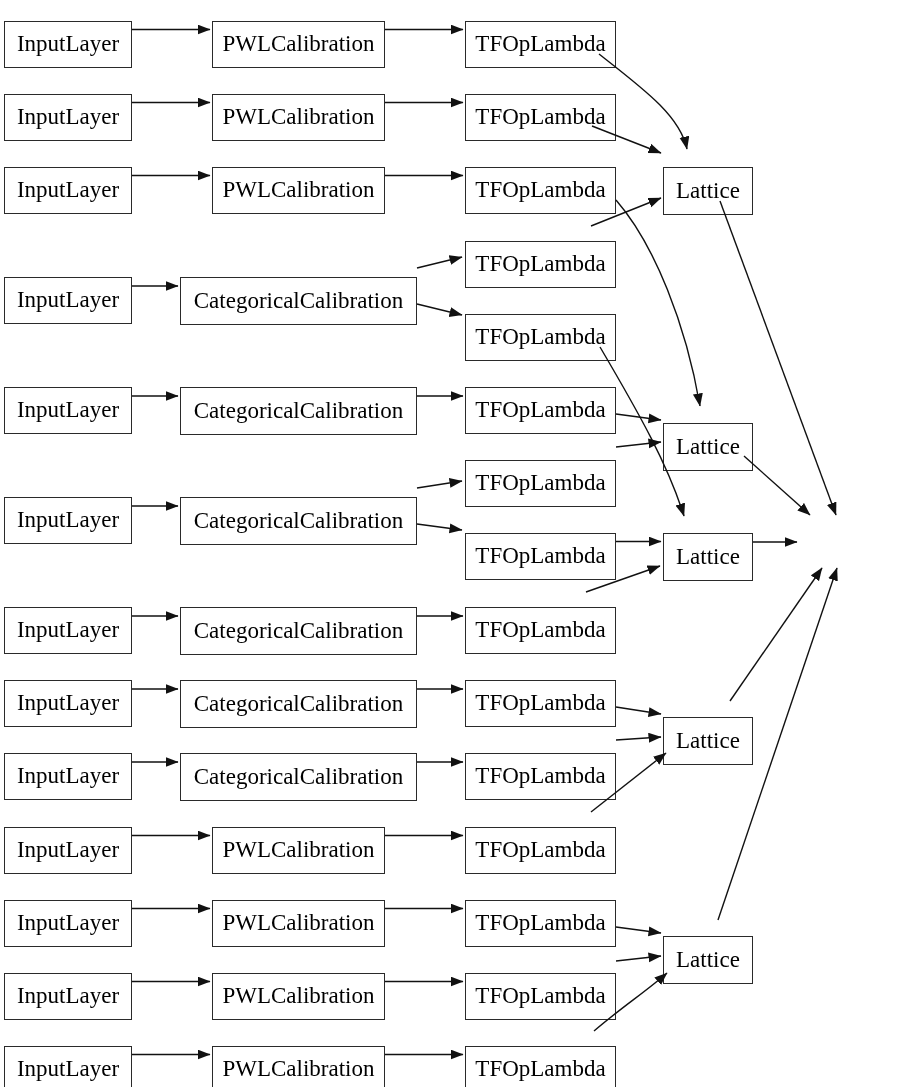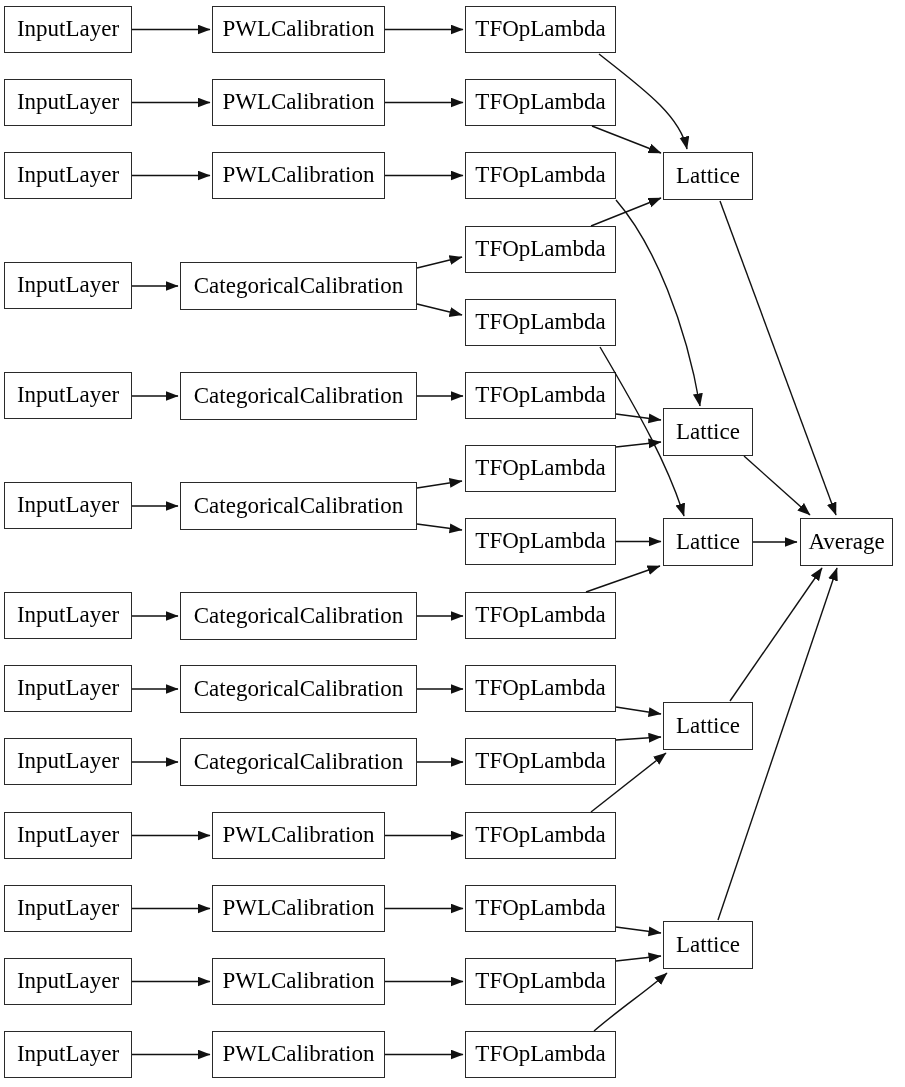--- a/index.html
+++ b/index.html
@@ -21,20 +21,21 @@
   }
   .node {
     position: absolute;
     box-sizing: border-box;
     background: #ffffff;
     border: 1.5px solid #2a2a2a;
     display: flex;
     align-items: center;
     justify-content: center;
     z-index: 1;
+    margin-top: 15px;
   }
   .node span {
     font-size: 23px;
     color: #000000;
     white-space: nowrap;
     line-height: 1;
     transform: translateY(-1px);
   }
 </style>
 </head>
@@ -229,16 +230,13 @@
     </div>
     <div class="node" style="left: 663px; top: 518px; width: 90px; height: 48px;">
       <span>Lattice</span>
     </div>
     <div class="node" style="left: 663px; top: 702px; width: 90px; height: 48px;">
       <span>Lattice</span>
     </div>
     <div class="node" style="left: 663px; top: 921px; width: 90px; height: 48px;">
       <span>Lattice</span>
     </div>
-    <div class="node" style="left: 800px; top: 518px; width: 93px; height: 48px;">
-      <span>Average</span>
-    </div>
   </div>
 
 </body></html>

